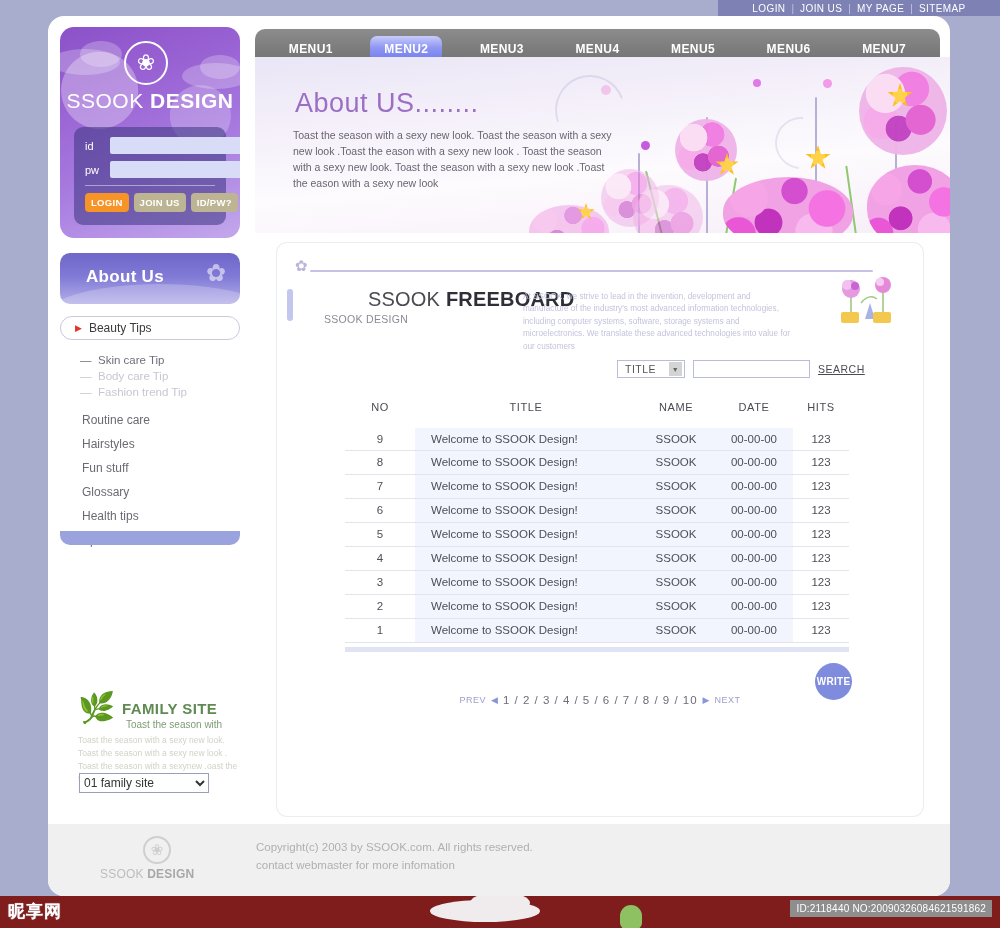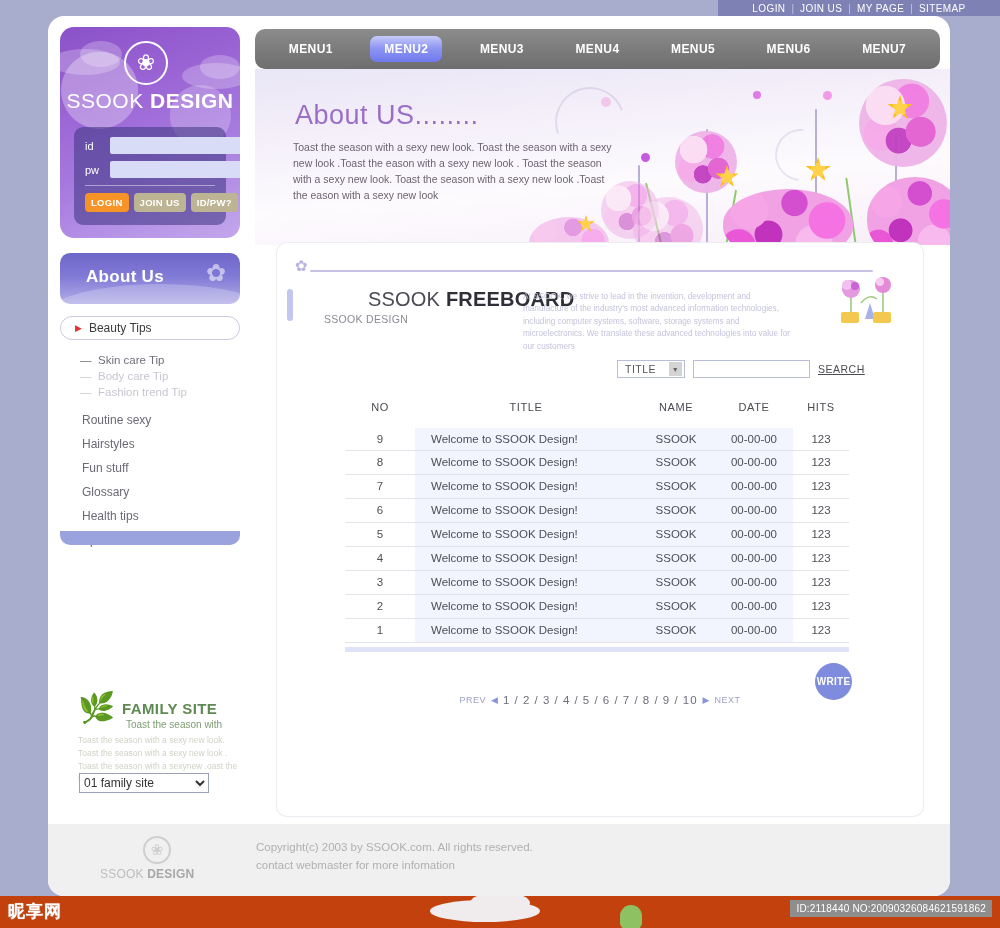--- a/index.html
+++ b/index.html
@@ -161,21 +161,21 @@
   .nav .item {
     color: #ffffff; font-size: 12px; font-weight: bold; letter-spacing: .4px;
     padding: 6px 14px; border-radius: 7px; cursor: pointer;
   }
   .nav .item.active {
     background: linear-gradient(180deg, #c8ccfb 0%, #8f97f2 45%, #6f79ee 100%);
   }
 
   
   .banner {
-    position: absolute; left: 255px; top: 69px; width: 695px; height: 176px;
+    position: absolute; left: 255px; top: 57px; width: 695px; height: 176px;
     overflow: hidden;
     background: linear-gradient(175deg, #e9e6f6 0%, #f4eff9 30%, #fdfbfe 62%, #f7eef8 100%);
   }
   .banner .headline {
     position: absolute; left: 40px; top: 31px;
     font-size: 27px; color: #9b6fc6; letter-spacing: .5px;
   }
   .banner .blurb {
     position: absolute; left: 38px; top: 71px; width: 320px;
     font-size: 10.5px; line-height: 1.52; color: #6c6471;
@@ -336,21 +336,21 @@
   }
   .footer .bname b { color: #a8a8a8; }
   .footer .copy {
     position: absolute; left: 208px; top: 14px; width: 520px;
     font-size: 11.5px; line-height: 1.6; color: #b0b0b0;
   }
 
   
   .wm {
     position: absolute; left: 0; top: 896px; width: 1000px; height: 32px;
-    background: #c2410c; overflow: hidden;
+    background: #7f1d1d; overflow: hidden;
   }
   .wm .cloudw {
     position: absolute; left: 430px; top: 4px; width: 110px; height: 22px;
     background: #f0ecee; border-radius: 50%;
   }
   .wm .cloudw2 {
     position: absolute; left: 470px; top: -4px; width: 60px; height: 22px;
     background: #f0ecee; border-radius: 50%;
   }
   .wm .cactus {
@@ -430,21 +430,21 @@
   <div class="beauty-tips">
     <span class="arw">▶</span>
     <span class="lbl">Beauty Tips</span>
   </div>
   <ul class="sublist">
     <li class="on">Skin care Tip</li>
     <li class="dim">Body care Tip</li>
     <li class="dim">Fashion trend Tip</li>
   </ul>
   <ul class="mainlist">
-    <li>Routine sexy</li>
+    <li>Routine care</li>
     <li>Hairstyles</li>
     <li>Fun stuff</li>
     <li>Glossary</li>
     <li>Health tips</li>
     <li>Special care</li>
   </ul>
 </div>
 <div class="side-foot"></div>
 
 <div class="family">

